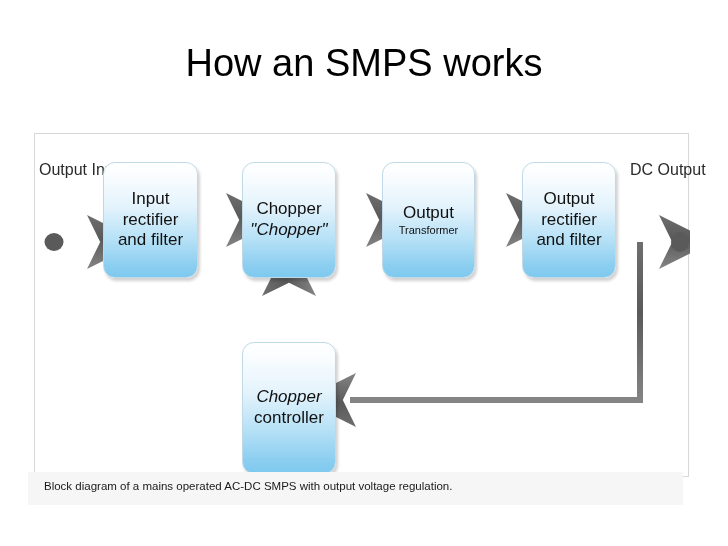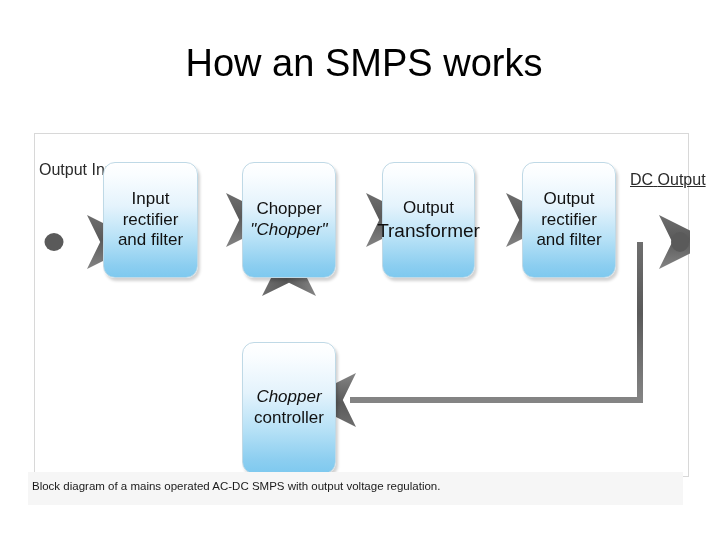--- a/index.html
+++ b/index.html
@@ -48,21 +48,21 @@
   #caption-band {
     position: absolute;
     left: 0px;
     top: 345px;
     width: 655px;
     height: 33px;
     background: #f6f6f6;
   }
   #caption-text {
     position: absolute;
-    left: 4px;
+    left: 16px;
     top: 8px;
     font-family: "Liberation Sans", sans-serif;
     font-size: 11.5px;
     color: #1a1a1a;
     white-space: nowrap;
   }
 
   
   .block {
     position: absolute;
@@ -81,41 +81,41 @@
     flex-direction: column;
     align-items: center;
     justify-content: center;
     text-align: center;
     color: #111111;
     font-family: "Liberation Sans", sans-serif;
     line-height: 1.22;
   }
   .block .ln { display: block; white-space: nowrap; }
   .ln.big  { font-size: 17px; }
-  .ln.sml  { font-size: 19px; }
+  .ln.sml  { font-size: 11px; }
   .ln.ital { font-style: italic; font-size: 17px; }
 
   #block-input-rectifier   { left: 68px; top: 28px;  width: 95px;  height: 116px; }
   #block-inverter          { left: 207px; top: 28px; width: 94px;  height: 116px; }
   #block-output-transformer{ left: 347px; top: 28px; width: 93px;  height: 116px; }
   #block-output-rectifier  { left: 487px; top: 28px; width: 94px;  height: 116px; }
   #block-chopper-controller{ left: 207px; top: 208px;width: 94px;  height: 132px; }
 
   
   .edge-label {
     position: absolute;
     font-family: "Liberation Sans", sans-serif;
     font-size: 16px;
     color: #2a2a2a;
     line-height: 1.25;
     text-align: center;
     white-space: nowrap;
   }
   #label-mains-input { left: 4px;  top: 26px; text-align: left; }
-  #label-dc-output   { left: 595px; top: 36px; width: 60px; text-align: right; text-decoration: underline; }
+  #label-dc-output   { left: 595px; top: 26px; width: 60px; text-align: right; }
 
   
   #wires {
     position: absolute;
     left: 0; top: 0;
     width: 655px; height: 344px;
     pointer-events: none;
   }
 </style>
 </head>

